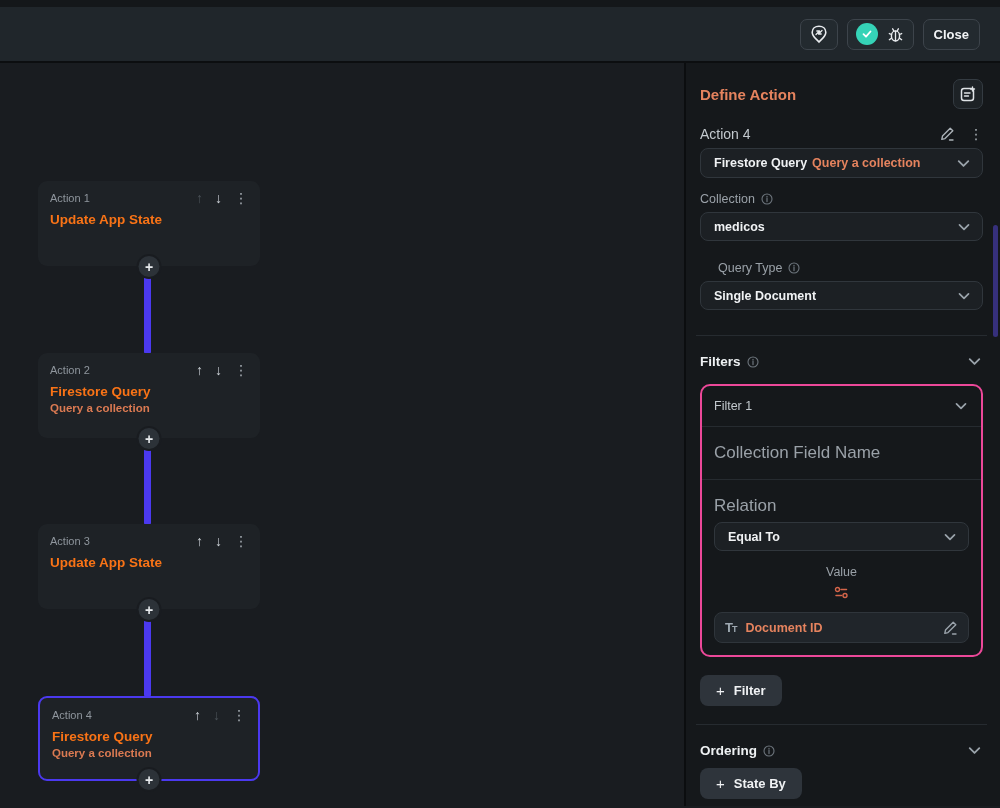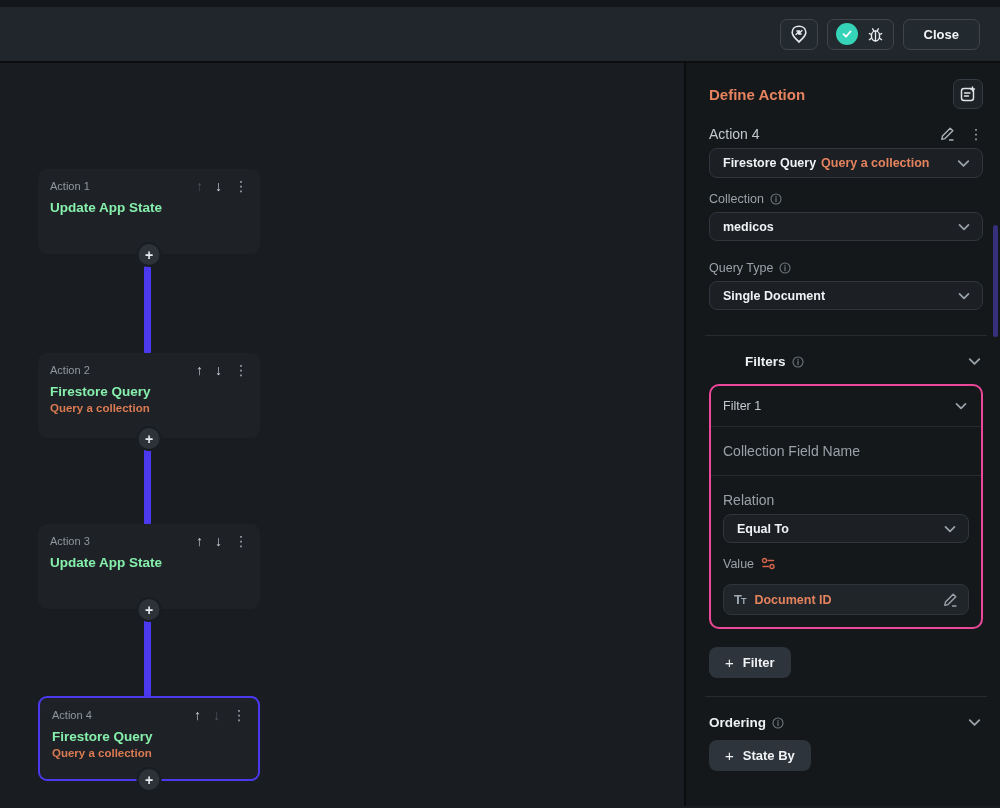--- a/index.html
+++ b/index.html
@@ -5,42 +5,42 @@
   * { margin:0; padding:0; box-sizing:border-box; }
   html,body { width:1000px; height:808px; overflow:hidden; background:#191c20;
     font-family:"Liberation Sans", sans-serif; }
 
   
   .topstrip { height:7px; background:#14171a; }
   .topbar { height:56px; background:#20262b; border-bottom:2px solid #0c0e10;
     display:flex; align-items:center; justify-content:flex-end; padding-right:20px; gap:9px; }
   .tb-btn { height:31px; border-radius:7px; background:#232a2f; border:1px solid #3d444b;
     display:flex; align-items:center; justify-content:center; gap:8px; padding:0 8px; cursor:pointer; }
-  .tb-close { padding:0 20px; font-size:13px; font-weight:bold; color:#f2f4f6; }
+  .tb-close { padding:0 10px; font-size:13px; font-weight:bold; color:#f2f4f6; }
   .check-circle { width:22px; height:22px; border-radius:50%; background:#35d3b7;
     display:flex; align-items:center; justify-content:center; }
 
   
   .main { display:flex; height:743px; }
   .canvas { position:relative; width:684px; background:#191c20; }
   .panel { position:relative; width:316px; background:#15181b; border-left:2px solid #0b0d0f;
-    padding:0 17px 0 23px; }
+    padding:0 17px 0 14px; }
 
   
   .conn { position:absolute; width:7px; background:#4b39ef; left:144px; border-radius:2px; z-index:1; }
   .card { position:absolute; left:38px; width:222px; height:85px; background:#1e2226;
     border-radius:9px; padding:10px 12px; z-index:2; }
   .card.selected { border:2px solid #4b39ef; }
   .card-head { display:flex; align-items:center; }
   .card-label { font-size:11px; color:#8f969d; flex:1; }
   .card-icons { display:flex; align-items:center; gap:12px; }
   .arrow { font-size:14px; color:#cdd2d7; line-height:1; cursor:pointer; }
   .arrow.dim { color:#4a5157; }
   .kebab { font-size:14px; color:#aab1b7; line-height:1; cursor:pointer; letter-spacing:0; }
-  .card-title { margin-top:7px; font-size:13.5px; font-weight:bold; color:#86efac; }
+  .card-title { margin-top:7px; font-size:13.5px; font-weight:bold; color:#f97316; }
   .card-sub { margin-top:3px; font-size:11.5px; font-weight:bold; color:#db7a52; }
   .plus-btn { position:absolute; left:50%; bottom:-11px; transform:translateX(-50%);
     width:21px; height:21px; border-radius:50%; background:#2c3238; color:#e8ebee;
     font-size:14px; font-weight:bold; display:flex; align-items:center; justify-content:center;
     z-index:3; cursor:pointer; box-shadow:0 0 0 2px #191c20; }
 
   
   .panel-title-row { display:flex; align-items:center; justify-content:space-between; margin-top:16px; }
   .panel-title { font-size:15px; font-weight:bold; color:#e5835e; }
   .sq-icon-btn { width:30px; height:30px; border-radius:7px; background:#1d2226; border:1px solid #343b42;
@@ -59,22 +59,22 @@
   .sec-head { display:flex; align-items:center; gap:6px; font-size:13.5px; font-weight:bold; color:#eef1f3; }
   .sec-row { display:flex; align-items:center; justify-content:space-between; }
 
   .divider { height:1px; background:#262b30; margin:0 -4px; }
 
   .filter-box { margin-top:14px; border:2px solid #ec4899; border-radius:10px; }
   .filter-head { height:40px; display:flex; align-items:center; justify-content:space-between; padding:0 12px; cursor:pointer; }
   .filter-head-label { font-size:12.5px; color:#c3c9ce; }
   .fb-divider { height:1px; background:#262b30; }
   .fb-section { padding:4px 12px 16px 12px; }
-  .inner-label { font-size:14px; color:#9aa1a8; margin-top:12px; }
-  .value-row { display:flex; align-items:flex-start; gap:7px; margin-top:14px; }
+  .inner-label { font-size:17px; color:#9aa1a8; margin-top:12px; }
+  .value-row { display:flex; align-items:center; gap:7px; margin-top:14px;flex-direction:column; }
   .value-label { font-size:12.5px; color:#9aa1a8; }
   .value-field { height:31px; background:#20252a; border:1px solid #2f353b; border-radius:8px;
     display:flex; align-items:center; gap:9px; padding:0 10px; margin-top:13px; cursor:pointer; }
   .tt-icon { color:#9fa9b2; font-weight:bold; font-size:13px; letter-spacing:-1px; }
   .tt-icon .small { font-size:9px; }
   .value-text { flex:1; font-size:12.5px; font-weight:bold; color:#e5835e; }
 
   .add-btn { display:inline-flex; align-items:center; gap:9px; height:31px; padding:0 16px;
     background:#2e343b; border-radius:8px; color:#f0f2f4; font-size:13px; font-weight:bold;
     margin-top:18px; cursor:pointer; }
@@ -115,21 +115,21 @@
   <div class="tb-btn tb-close">Close</div>
 </div>
 
 <div class="main">
 
   <div class="canvas">
     <div class="conn" style="top:203px; height:88px;"></div>
     <div class="conn" style="top:374px; height:88px;"></div>
     <div class="conn" style="top:545px; height:89px;"></div>
 
-    <div class="card" style="top:106px;">
+    <div class="card" style="top:118px;">
       <div class="card-head">
         <span class="card-label">Action 1</span>
         <span class="card-icons">
           <span class="arrow dim">↑</span>
           <span class="arrow">↓</span>
           <span class="kebab">⋮</span>
         </span>
       </div>
       <div class="card-title">Update App State</div>
       <div class="card-sub"></div>
@@ -224,41 +224,41 @@
     </div>
     <div class="dd">
       <span class="dd-text">medicos</span>
       <span>
         <svg width="16" height="16" viewBox="0 0 16 16">
             <path d="M3.5 5.8 L8 10.3 L12.5 5.8" stroke="#9aa3ab" stroke-width="1.7" fill="none" stroke-linecap="round" stroke-linejoin="round"></path>
           </svg>
       </span>
     </div>
 
-    <div class="field-label" style="margin-top:20px;">
+    <div class="field-label" style="margin-top:20px;margin-left:18px;">
       <span>Query Type</span>
       <span>
         <svg width="12" height="12" viewBox="0 0 12 12">
             <circle cx="6" cy="6" r="5" fill="none" stroke="#6d757d" stroke-width="1.1"></circle>
             <path d="M6 5.2 V8.6 M6 3.3 V3.8" stroke="#6d757d" stroke-width="1.2" stroke-linecap="round"></path>
           </svg>
       </span>
     </div>
     <div class="dd">
       <span class="dd-text">Single Document</span>
       <span>
         <svg width="16" height="16" viewBox="0 0 16 16">
             <path d="M3.5 5.8 L8 10.3 L12.5 5.8" stroke="#9aa3ab" stroke-width="1.7" fill="none" stroke-linecap="round" stroke-linejoin="round"></path>
           </svg>
       </span>
     </div>
 
     <div class="divider" style="margin-top:25px;"></div>
 
-    <div class="sec-row" style="margin-top:17px;margin-left:36px;">
+    <div class="sec-row" style="margin-top:17px;">
       <span class="sec-head">
         <span>Filters</span>
         <span>
           <svg width="12" height="12" viewBox="0 0 12 12">
               <circle cx="6" cy="6" r="5" fill="none" stroke="#6d757d" stroke-width="1.1"></circle>
               <path d="M6 5.2 V8.6 M6 3.3 V3.8" stroke="#6d757d" stroke-width="1.2" stroke-linecap="round"></path>
             </svg>
         </span>
       </span>
       <span>

